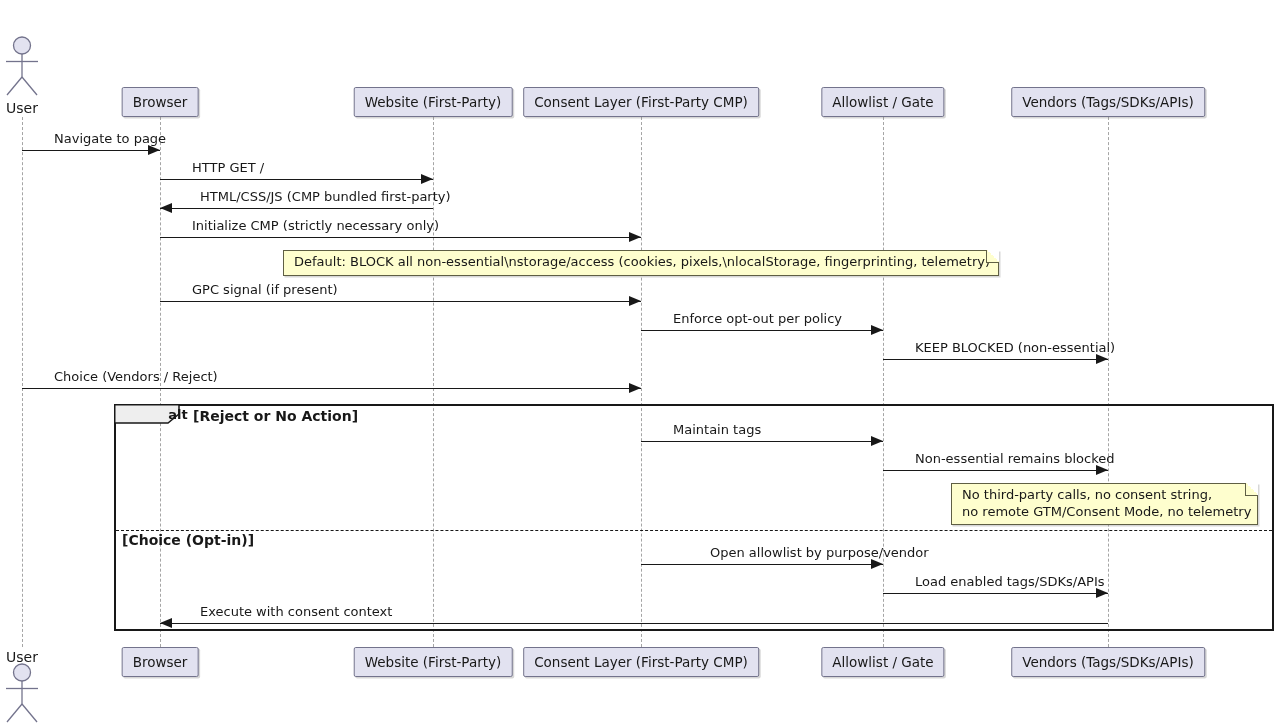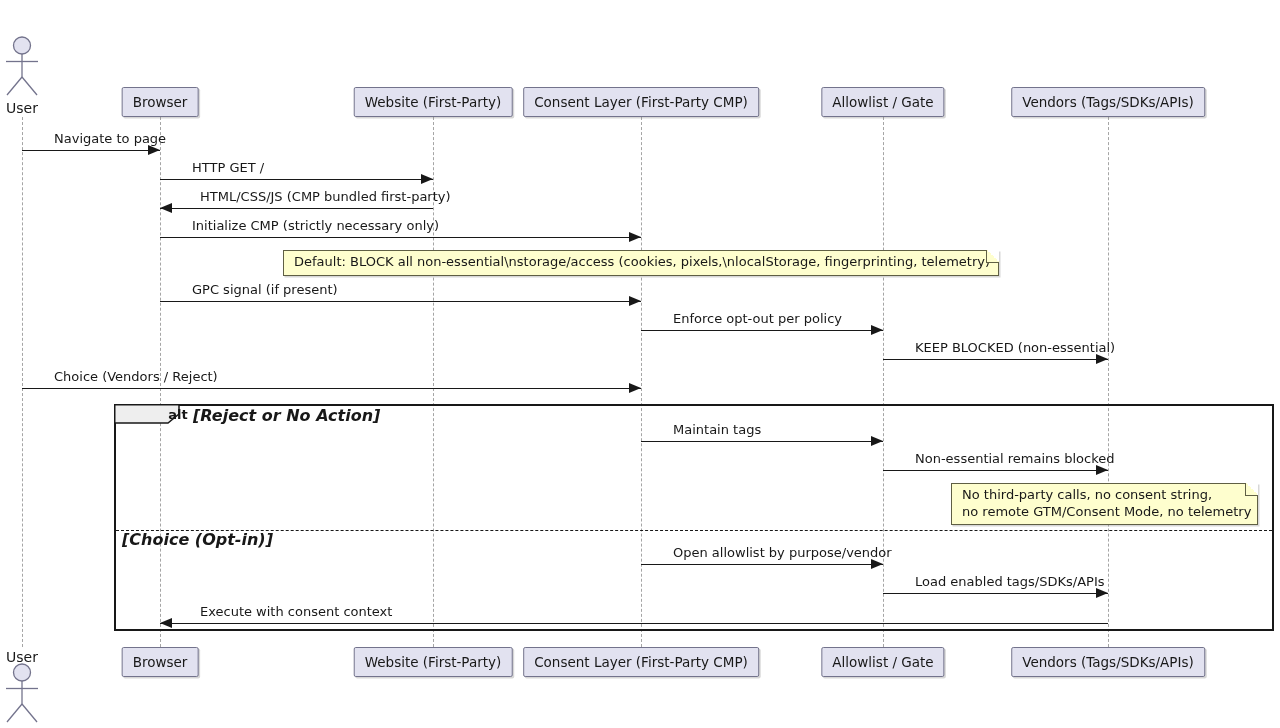--- a/index.html
+++ b/index.html
@@ -32,21 +32,21 @@
     position:absolute; top:-1px; right:-1px; width:12px; height:12px;
     background:linear-gradient(to bottom left, #ffffff 0 50%, var(--note-fill,#FEFECE) 50% 100%);
     border-left:1px solid var(--note-border,#565); border-bottom:1px solid var(--note-border,#565);
   }
   .frame { position:absolute; box-sizing:border-box; border:2px solid var(--frame-border,#181818); background:transparent; }
   .frame-op { position:absolute; top:-2px; left:-2px; width:66px; height:20px; }
   .frame-op-label {
     position:absolute; top:-1px; left:-2px; width:56px; text-align:center;
     font-weight:bold; font-size:13px; line-height:19px;margin-left:36px;
   }
-  .frame-cond { position:absolute; font-weight:bold; font-size:16px; line-height:14px; white-space:nowrap;font-style:italic; }
+  .frame-cond { position:absolute; font-weight:bold; font-size:14px; line-height:14px; white-space:nowrap; }
   .frame-divider { position:absolute; left:0; width:100%; height:0; border-top:1px dashed var(--frame-border,#181818); }
   .actor-label { position:absolute; transform:translateX(-50%); font-size:14px; height:16px; line-height:16px; white-space:nowrap; }
   .actor-fig { position:absolute; }
 </style>
 </head>
 <body>
 
 <div id="diagram">
 
 
@@ -116,21 +116,21 @@
       <div class="ahead right" style="left: 629px; top: 383px;"></div>
       <div class="mlabel" style="left: 30px; top: 369px;">Choice (Vendors / Reject)</div>
       <div class="mline" style="left: 641px; width: 242px; top: 441px;"></div>
       <div class="ahead right" style="left: 871px; top: 436px;"></div>
       <div class="mlabel" style="left: 649px; top: 422px;">Maintain tags</div>
       <div class="mline" style="left: 883px; width: 225px; top: 470px;"></div>
       <div class="ahead right" style="left: 1096px; top: 465px;"></div>
       <div class="mlabel" style="left: 891px; top: 451px;">Non-essential remains blocked</div>
       <div class="mline" style="left: 641px; width: 242px; top: 564px;"></div>
       <div class="ahead right" style="left: 871px; top: 559px;"></div>
-      <div class="mlabel" style="left: 649px; top: 545px;">Open allowlist by purpose/vendor</div>
+      <div class="mlabel" style="left: 686px; top: 545px;">Open allowlist by purpose/vendor</div>
       <div class="mline" style="left: 883px; width: 225px; top: 593px;"></div>
       <div class="ahead right" style="left: 1096px; top: 588px;"></div>
       <div class="mlabel" style="left: 891px; top: 574px;">Load enabled tags/SDKs/APIs</div>
       <div class="mline" style="left: 160px; width: 948px; top: 623px;"></div>
       <div class="ahead left" style="left: 160px; top: 618px;"></div>
       <div class="mlabel" style="left: 176px; top: 604px;">Execute with consent context</div>
     </div>
   <div id="layer-notes">
       <div class="note" style="left: 283px; top: 250px; width: 716px;">
         <div class="ntext">Default: BLOCK all non-essential\nstorage/access (cookies, pixels,\nlocalStorage, fingerprinting, telemetry)</div>

